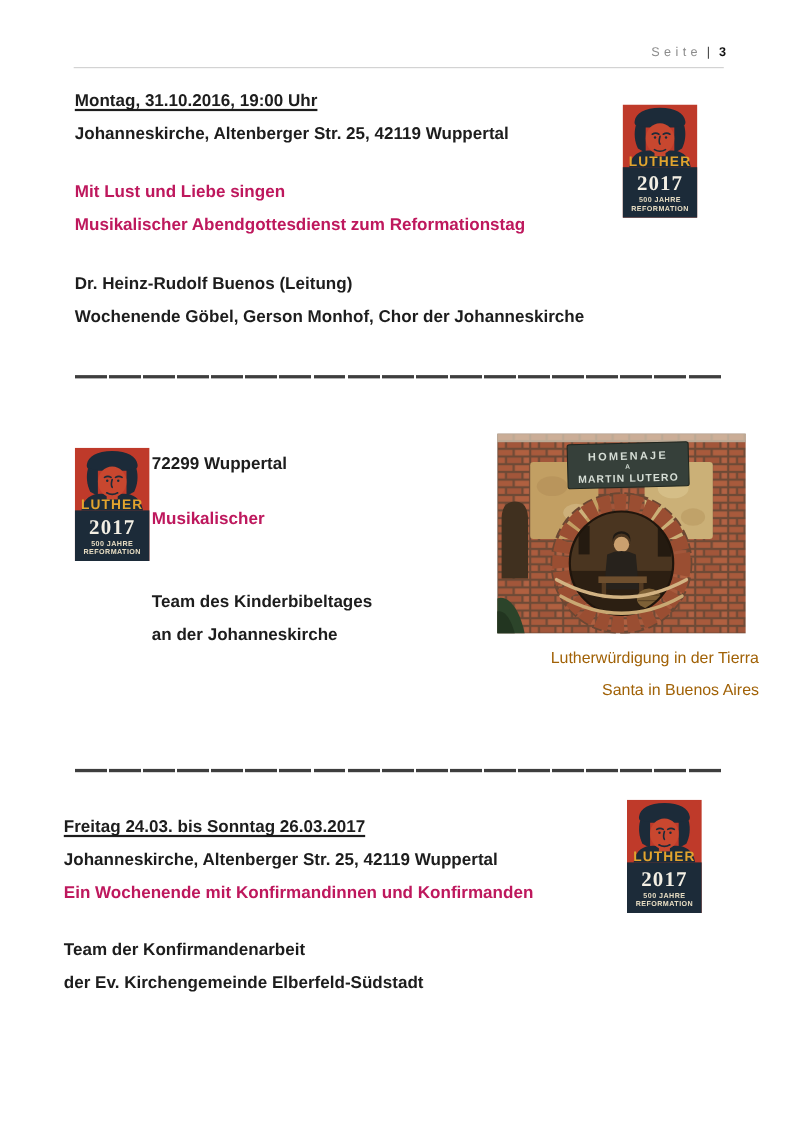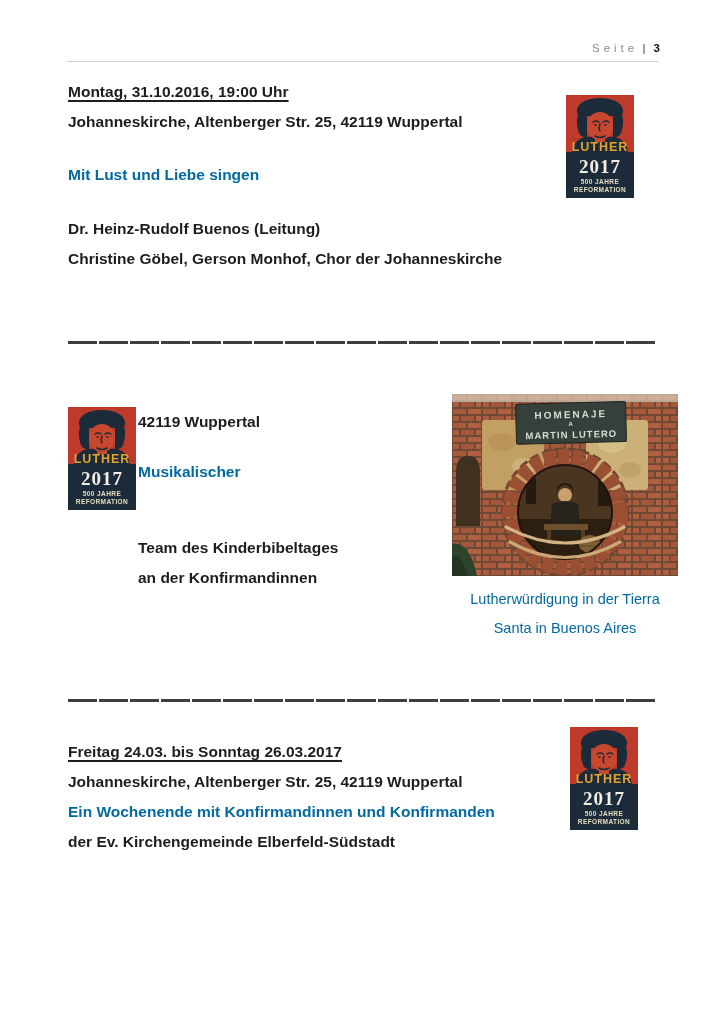--- a/index.html
+++ b/index.html
@@ -11,27 +11,27 @@
   
   .page-header { position:absolute; top:42px; right:64px; font-size:11.5px; white-space:nowrap; }
   .page-header .label { color:#8c8c8c; letter-spacing:4px; }
   .page-header .sep   { color:#3c3c3c; margin:0 5px 0 1px; }
   .page-header .num   { color:#111; font-weight:700; }
   .header-rule { position:absolute; top:61px; left:67px; width:591px; height:1px; background:#cfcfcf; }
 
   
   .line { font-size:15.5px; line-height:30px;font-weight:bold; }
   .date-line { text-decoration:underline; text-decoration-thickness:1.5px; text-underline-offset:3px; }
-  .green-line { color:#0369a1; font-weight:700; }
+  .green-line { color:#be185d; font-weight:700; }
   .justified { word-spacing:7px; }
 
   .event { position:absolute; }
   #event1-text { left:68px; top:77px;  width:520px; }
   #event2-text { left:138px; top:407px; width:316px; }
-  #event3-text { left:68px; top:737px; width:540px; }
+  #event3-text { left:58px; top:737px; width:540px; }
   .gap-sm { margin-top:23px; }
   .gap-md { margin-top:20px; }
   .gap-lg { margin-top:46px; }
   .gap-p3 { margin-top:22px; }
 
   
   .divider { position:absolute; left:68px; width:588px; height:3px;
     background:repeating-linear-gradient(90deg,#3e3e3e 0 29px,#ffffff 29px 31px); }
   #divider-1 { top:341px; }
   #divider-2 { top:699px; }
@@ -46,41 +46,42 @@
   .lg-year   { font-family:"Liberation Serif",serif;   font-weight:700; font-size:19px;   fill:#f3efe4; letter-spacing:1px; }
   .lg-sub    { font-family:"Liberation Sans",sans-serif; font-weight:700; font-size:6.5px; fill:#e6dcc2; letter-spacing:0.4px; }
 
   
   .photo { position:absolute; left:452px; top:394px; width:226px; height:182px; }
   .photo svg { display:block; width:100%; height:100%; }
   .sign-t1 { font-family:"Liberation Sans",sans-serif; font-weight:700; font-size:10px;  fill:#d5ddd5; letter-spacing:2px; }
   .sign-t2 { font-family:"Liberation Sans",sans-serif; font-weight:700; font-size:6px;   fill:#d5ddd5; letter-spacing:1px; }
   .sign-t3 { font-family:"Liberation Sans",sans-serif; font-weight:700; font-size:9.5px; fill:#d5ddd5; letter-spacing:1px; }
 
-  .caption { position:absolute; left:440px; top:585px; width:250px; text-align:center;
-    color:#0369a1; font-size:14.5px; line-height:29px; }
+  .caption { position:absolute; left:440px; top:585px; width:250px; text-align:right;
+    color:#a16207; font-size:14.5px; line-height:29px; }
 </style>
 </head>
 <body>
 
 <div class="page">
 
   <div class="page-header">
     <span class="label">Seite</span>
     <span class="sep">|</span>
     <span class="num">3</span>
   </div>
   <div class="header-rule"></div>
 
   <div class="event" id="event1-text">
     <div class="line date-line">Montag, 31.10.2016, 19:00 Uhr</div>
     <div class="line">Johanneskirche, Altenberger Str. 25, 42119 Wuppertal</div>
     <div class="line green-line gap-sm">Mit Lust und Liebe singen</div>
+    <div class="line green-line">Musikalischer Abendgottesdienst zum Reformationstag</div>
     <div class="line gap-sm" style="margin-top:24px">Dr. Heinz-Rudolf Buenos (Leitung)</div>
-    <div class="line">Christine Göbel, Gerson Monhof, Chor der Johanneskirche</div>
+    <div class="line">Wochenende Göbel, Gerson Monhof, Chor der Johanneskirche</div>
   </div>
 
   <div class="luther-logo" id="logo-1">
     <svg viewBox="0 0 68 103">
       <rect width="68" height="103" fill="#bf3a2a"></rect>
       <rect y="57" width="68" height="46" fill="#1c2b39"></rect>
       <g fill="#1c2b39">
         <path d="M34,3 C20,3 12,8 11,15 C10,19 14,21 18,21 L50,21 C54,21 58,19 57,15 C56,8 48,3 34,3 Z"></path>
         <path d="M12,19 C10,26 11,34 14,40 L21,44 L21,20 Z"></path>
         <path d="M56,19 C58,26 57,34 54,40 L47,44 L47,20 Z"></path>
@@ -126,24 +127,24 @@
       <circle cx="29.5" cy="30" r="1.1" fill="#1c2b39"></circle>
         <circle cx="39.5" cy="30" r="1.1" fill="#1c2b39"></circle>
       <text x="34" y="56" text-anchor="middle" class="lg-luther">LUTHER</text>
       <text x="34" y="78" text-anchor="middle" class="lg-year">2017</text>
       <text x="34" y="89" text-anchor="middle" class="lg-sub">500 JAHRE</text>
       <text x="34" y="97" text-anchor="middle" class="lg-sub">REFORMATION</text>
     </svg>
   </div>
 
   <div class="event" id="event2-text">
-    <div class="line">42119 Wuppertal</div>
+    <div class="line">72299 Wuppertal</div>
     <div class="line green-line gap-md">Musikalischer</div>
     <div class="line gap-lg">Team des Kinderbibeltages</div>
-    <div class="line">an der Konfirmandinnen</div>
+    <div class="line">an der Johanneskirche</div>
   </div>
 
   <div class="photo">
     <svg viewBox="0 0 226 182">
       <defs>
         <pattern id="bricks" width="30" height="14" patternUnits="userSpaceOnUse">
           <rect width="30" height="14" fill="#6e4a36"></rect>
           <rect x="1" y="1" width="13" height="5" fill="#a85a3c"></rect>
           <rect x="16" y="1" width="13" height="5" fill="#b06040"></rect>
           <rect x="1" y="8" width="6" height="5" fill="#ad5c3e"></rect>
@@ -213,20 +214,21 @@
     <div>Lutherwürdigung in der Tierra</div>
     <div>Santa in Buenos Aires</div>
   </div>
 
   <div class="divider" id="divider-2"></div>
 
   <div class="event" id="event3-text">
     <div class="line date-line">Freitag 24.03. bis Sonntag 26.03.2017</div>
     <div class="line">Johanneskirche, Altenberger Str. 25, 42119 Wuppertal</div>
     <div class="line green-line">Ein Wochenende mit Konfirmandinnen und Konfirmanden</div>
+    <div class="line gap-p3">Team der Konfirmandenarbeit</div>
     <div class="line">der Ev. Kirchengemeinde Elberfeld-Südstadt</div>
   </div>
 
   <div class="luther-logo" id="logo-3">
     <svg viewBox="0 0 68 103">
       <rect width="68" height="103" fill="#bf3a2a"></rect>
       <rect y="57" width="68" height="46" fill="#1c2b39"></rect>
       <g fill="#1c2b39">
         <path d="M34,3 C20,3 12,8 11,15 C10,19 14,21 18,21 L50,21 C54,21 58,19 57,15 C56,8 48,3 34,3 Z"></path>
         <path d="M12,19 C10,26 11,34 14,40 L21,44 L21,20 Z"></path>

